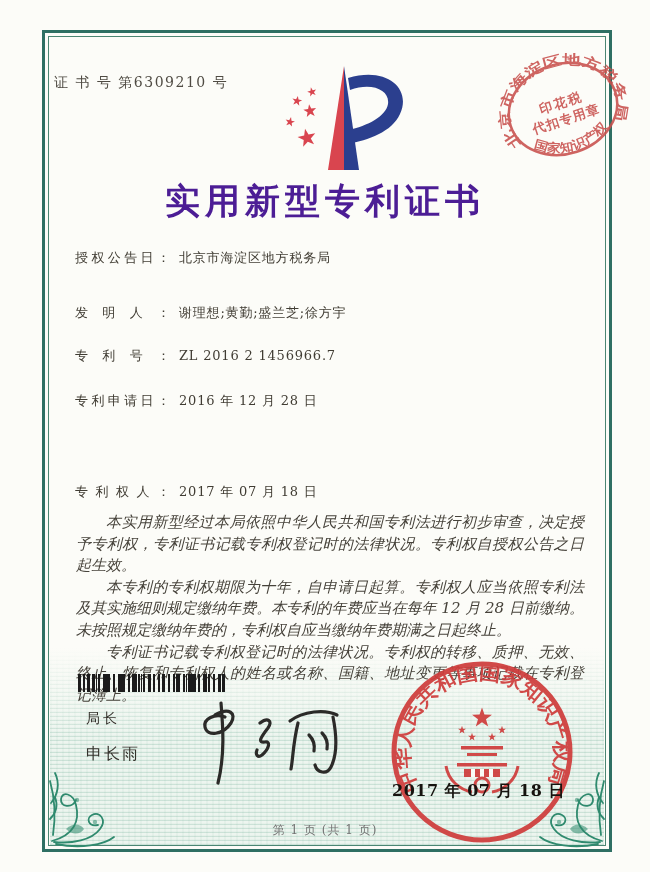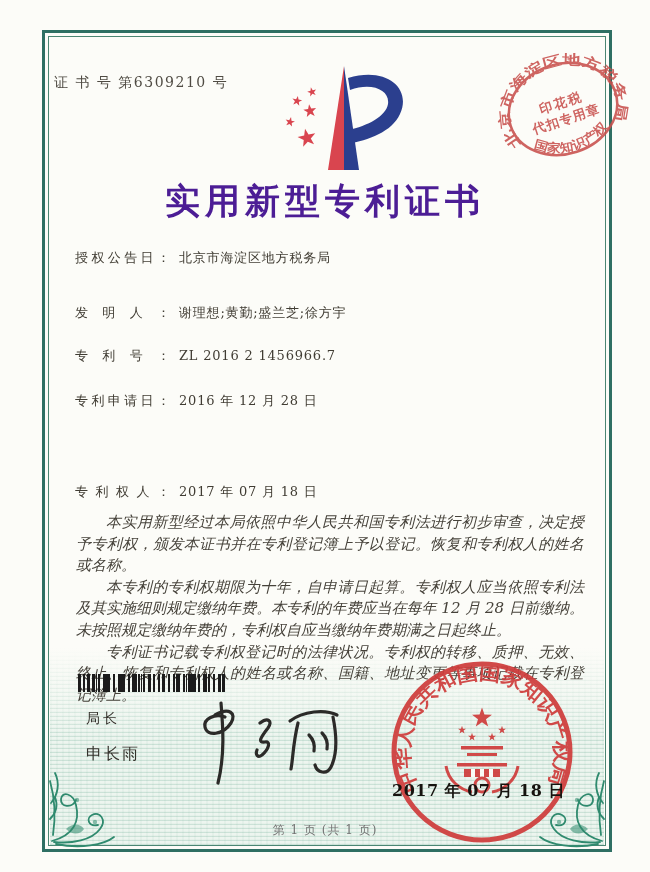--- a/index.html
+++ b/index.html
@@ -149,21 +149,21 @@
     <span class="flabel">专利号：</span><span class="fvalue">ZL 2016 2 1456966.7</span>
   </div>
   <div class="field f4">
     <span class="flabel">专利申请日：</span><span class="fvalue">2016 年 12 月 28 日</span>
   </div>
   <div class="field f6">
     <span class="flabel">专利权人：</span><span class="fvalue">2017 年 07 月 18 日</span>
   </div>
 
   <div class="body-text">
-    <p>本实用新型经过本局依照中华人民共和国专利法进行初步审查，决定授予专利权，颁发本证书并在专利登记簿上予以登记。恢复和专利权人的姓名或名称。</p>
+    <p>本实用新型经过本局依照中华人民共和国专利法进行初步审查，决定授予专利权，专利证书记载专利权登记时的法律状况。专利权自授权公告之日起生效。</p>
     <p>本专利的专利权期限为十年，自申请日起算。专利权人应当依照专利法及其实施细则规定缴纳年费。本专利的年费应当在每年 12 月 28 日前缴纳。未按照规定缴纳年费的，专利权自应当缴纳年费期满之日起终止。</p>
     <p>专利证书记载专利权登记时的法律状况。专利权的转移、质押、无效、终止、恢复和专利权人的姓名或名称、国籍、地址变更等事项记载在专利登记簿上。</p>
   </div>
 
   <div class="barcode"></div>
 
   <div class="director-title">局长</div>
   <div class="director-name">申长雨</div>
 
   <svg class="signature" width="170" height="95" viewBox="0 0 170 95">

